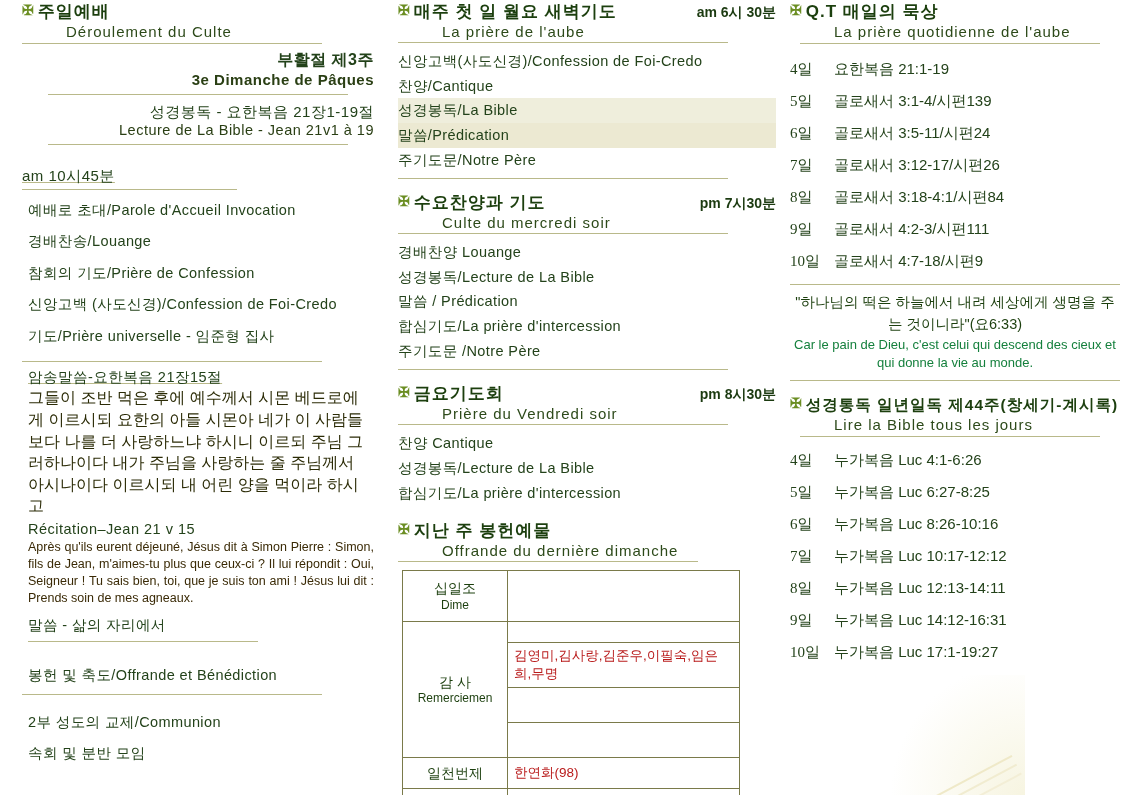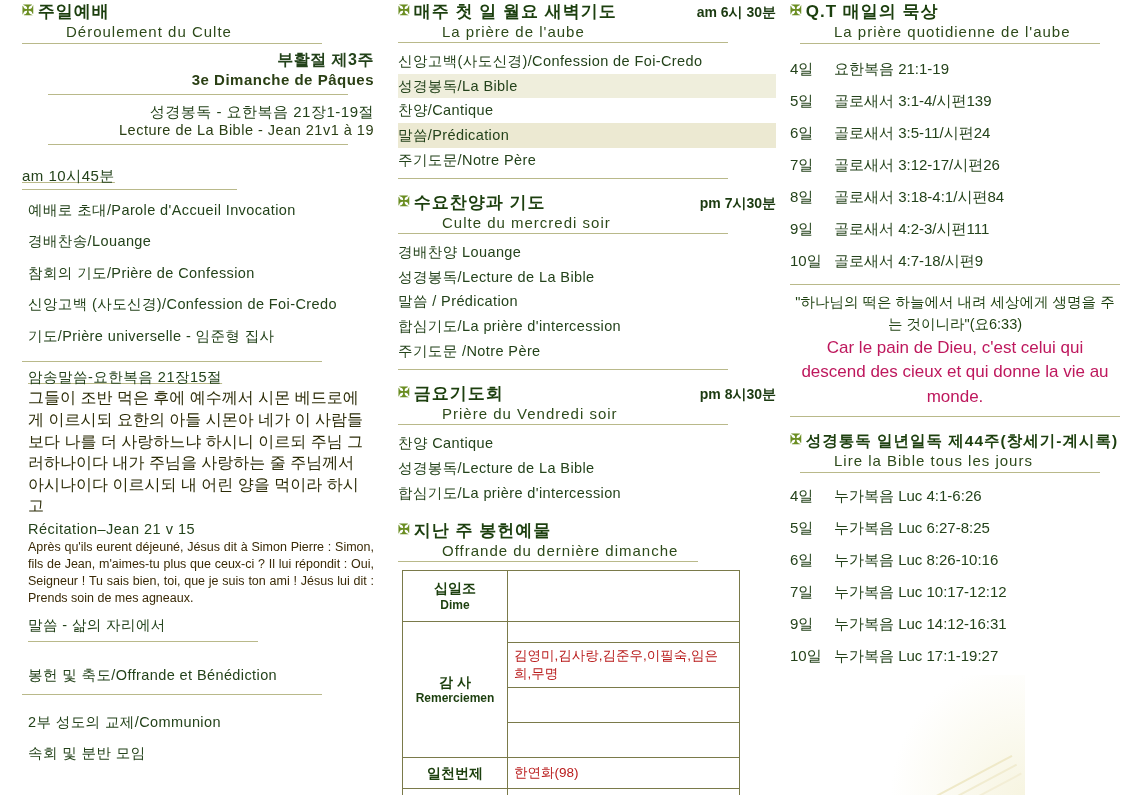--- a/index.html
+++ b/index.html
@@ -35,28 +35,28 @@
   .hl{background:#efeedc;}
   .hl2{background:#ece9d2;}
   .c1-lines div{margin:9px 0 9px 6px;}
   .memo{font-size:16px;line-height:1.35;margin-left:6px;color:#2b2b06;}
   .memo-fr{font-size:12.5px;line-height:1.35;margin-left:6px;color:#3a2a06;text-align:justify;}
   .underline{text-decoration:underline;text-decoration-color:#b9b98a;}
 
   
   table.offering{border-collapse:collapse;width:338px;margin-left:4px;font-size:13.5px;}
   table.offering td{border:1px solid #7a7a4a;padding:4px 6px;height:22px;vertical-align:middle;}
-  td.label{width:92px;text-align:center;color:#1c3f0e;font-size:14px;line-height:1.25;font-weight:bold;}
+  td.label{width:92px;text-align:center;color:#1c3f0e;font-size:14px;line-height:1.25;}
   td.val{color:#b91c1c;}
   .small-fr{font-size:12px;}
   .daylist div{margin:13px 0;font-size:15px;color:#23421a;}
-  .day{display:inline-block;width:44px;}
+  .day{display:inline-block;width:44px;font-family:Liberation Serif, serif;}
   .quotebox{border-top:1px solid #b9b98a;border-bottom:1px solid #b9b98a;padding:7px 4px;margin:10px 0 14px 0;text-align:center;}
   .quote-kr{font-size:14.5px;color:#1c3f0e;line-height:1.5;}
-  .quote-fr{font-size:17px;color:#be185d;line-height:1.45;}
+  .quote-fr{font-size:13px;color:#15803d;line-height:1.45;}
 
   .ribbon{position:absolute;right:0;bottom:0;width:150px;height:120px;
     background:radial-gradient(circle at 100% 100%, rgba(240,236,200,.55), rgba(255,255,255,0) 70%);}
   .ribbon:after{content:"";position:absolute;right:6px;bottom:10px;width:120px;height:2px;
     background:#efe9c8;transform:rotate(-28deg);box-shadow:0 10px 0 #f1ecd0,0 20px 0 #f3eed6;}
 </style>
 </head>
 <body>
 
 <div class="page">
@@ -121,22 +121,22 @@
         <div>
           <div class="head">
             <span class="cross">✠</span><span>매주 첫 일 월요 새벽기도</span>
           </div>
           <div class="sub">La prière de l'aube</div>
         </div>
         <div class="time" style="padding-top:4px;">am 6시 30분</div>
       </div>
       <hr class="rule" style="width:330px;margin-top:2px;">
       <div class="listitem">신앙고백(사도신경)/Confession de Foi-Credo</div>
+      <div class="listitem">찬양/Cantique</div>
       <div class="listitem hl">성경봉독/La Bible</div>
-      <div class="listitem">찬양/Cantique</div>
       <div class="listitem hl2">말씀/Prédication</div>
       <div class="listitem">주기도문/Notre Père</div>
       <hr class="rule" style="width:330px;margin-top:6px;">
     </div>
 
     <div class="block" style="margin-top:12px;">
       <div class="row-head">
         <div>
           <div class="head">
             <span class="cross">✠</span><span>수요찬양과 기도</span>
@@ -247,19 +247,20 @@
       </div>
       <div class="sub">Lire la Bible tous les jours</div>
       <hr class="rule" style="width:300px;margin:3px 0 0 10px;">
     </div>
 
     <div class="daylist" style="margin-top:14px;">
       <div><span class="day">4일</span><span>누가복음 Luc 4:1-6:26</span></div>
       <div><span class="day">5일</span><span>누가복음 Luc 6:27-8:25</span></div>
       <div><span class="day">6일</span><span>누가복음 Luc 8:26-10:16</span></div>
       <div><span class="day">7일</span><span>누가복음 Luc 10:17-12:12</span></div>
+      <div><span class="day">8일</span><span>누가복음 Luc 12:13-14:11</span></div>
       <div><span class="day">9일</span><span>누가복음 Luc 14:12-16:31</span></div>
       <div><span class="day">10일</span><span>누가복음 Luc 17:1-19:27</span></div>
     </div>
   </div>
 
   <div class="ribbon"></div>
 </div>
 
 </body></html>

